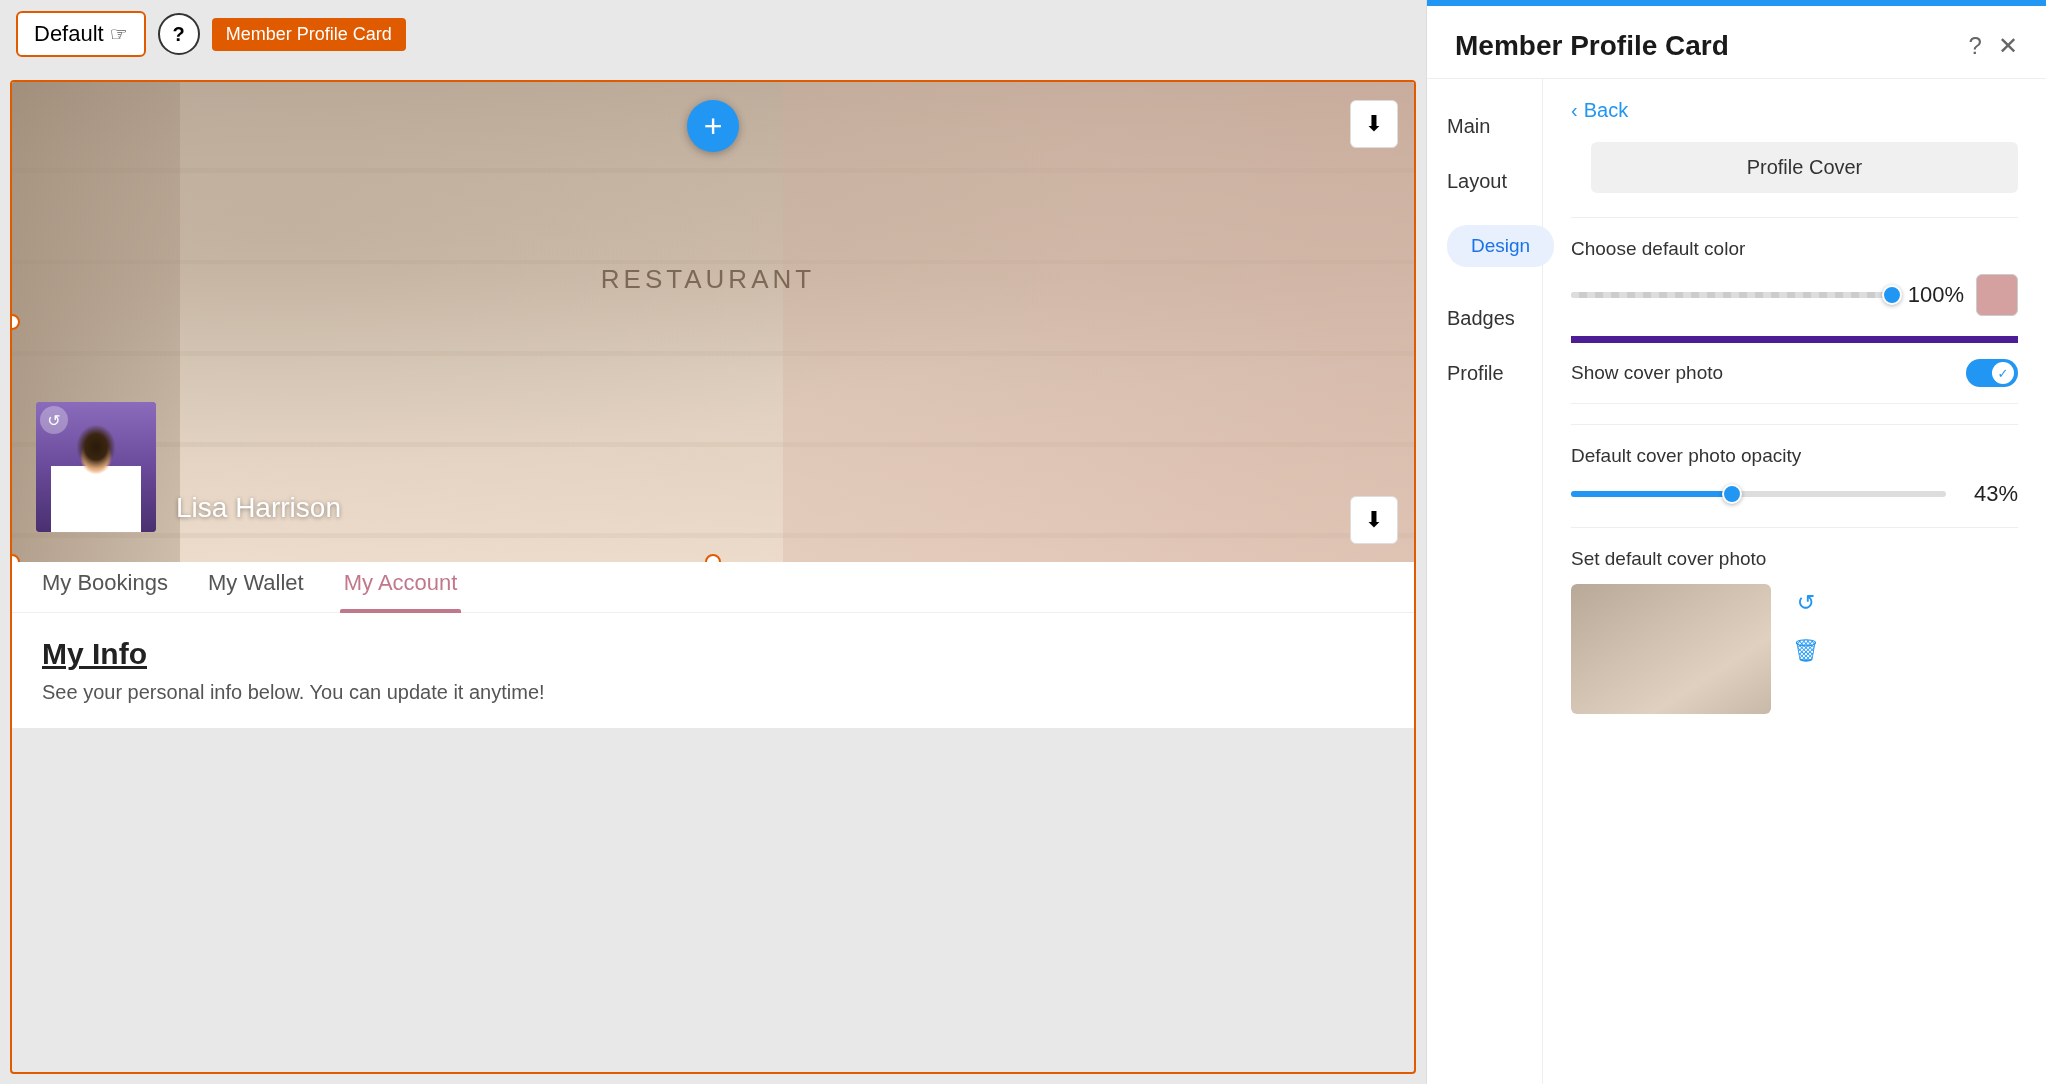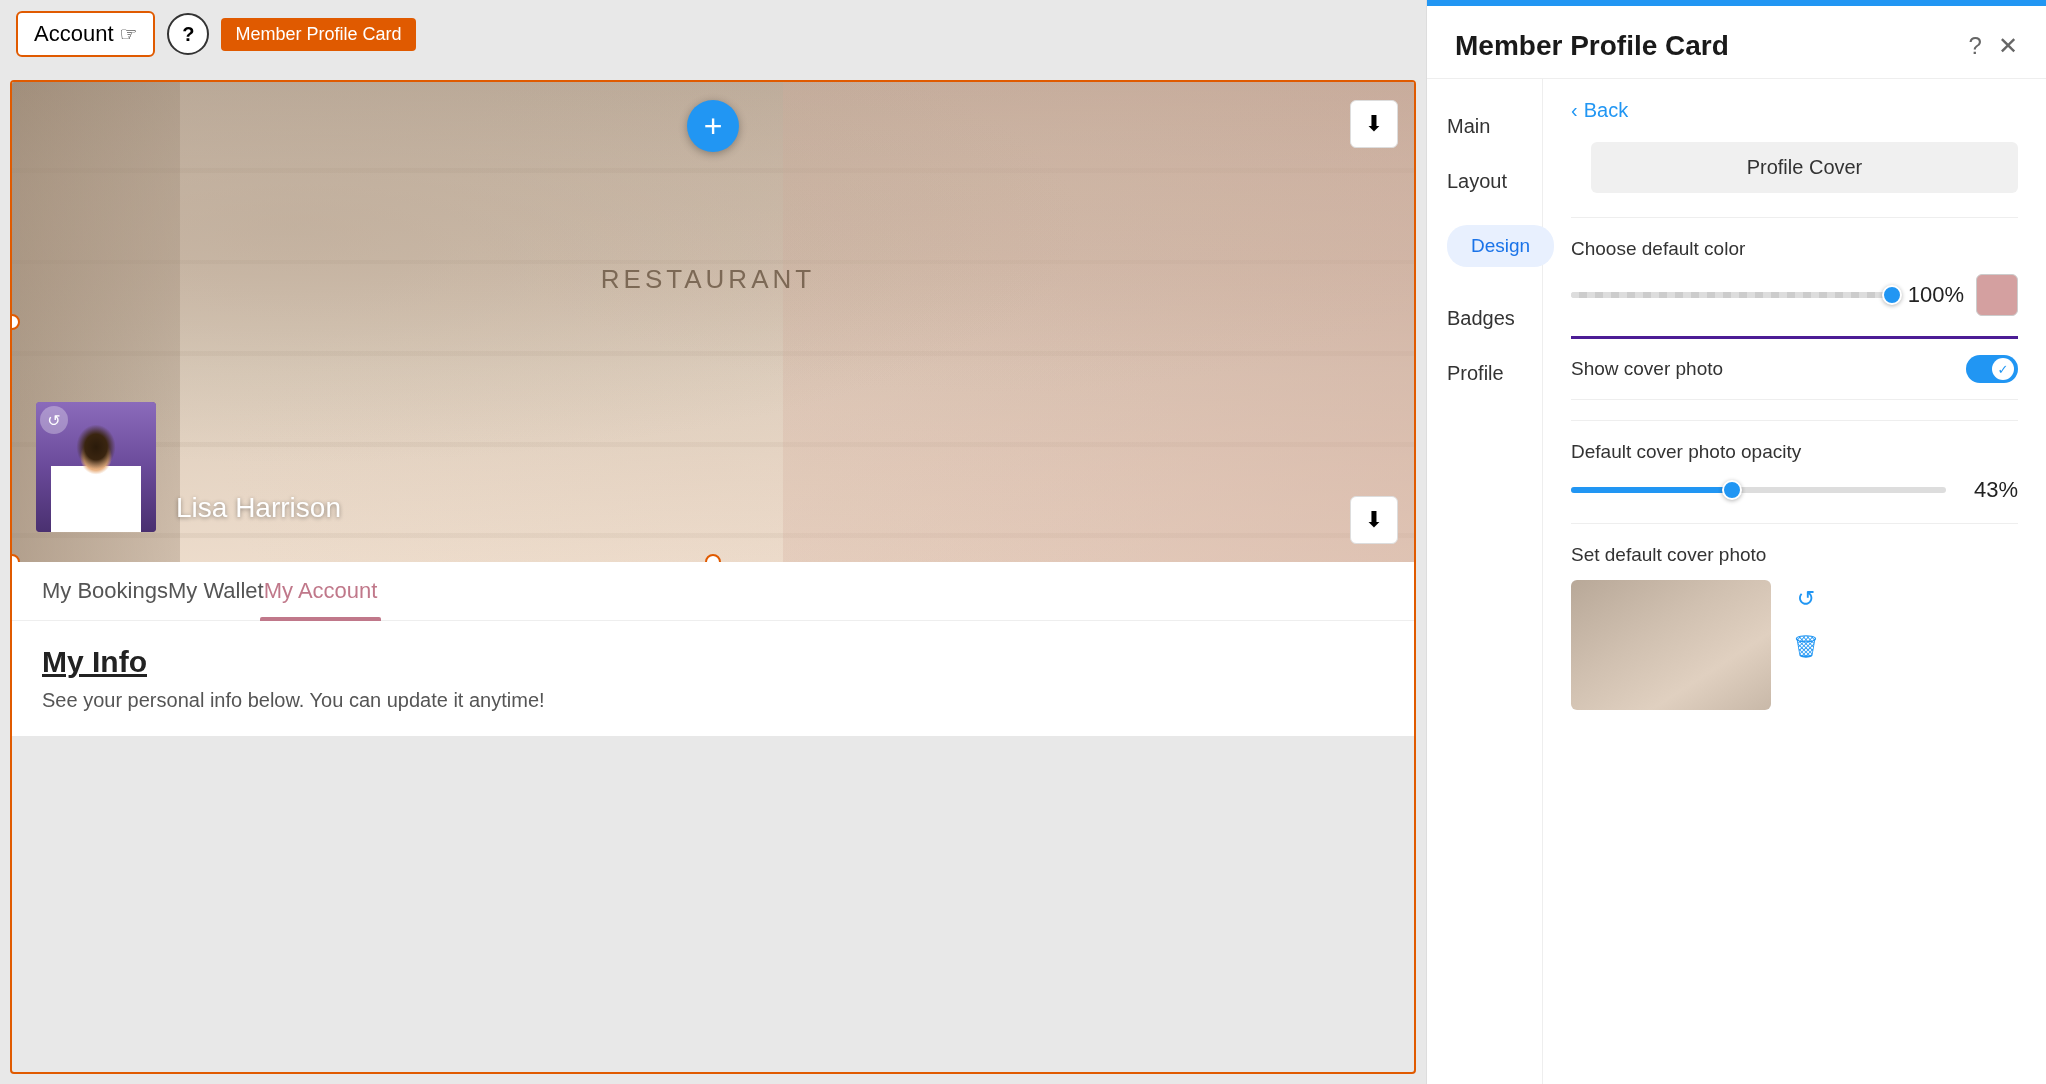--- a/index.html
+++ b/index.html
@@ -295,21 +295,22 @@
 
     
     .profile-body {
       background: white;
       padding: 0;
     }
 
     
     .tabs-row {
       display: flex;
-      padding: 16px 30px 0;
+      gap: 40px;
+      padding: 8px 30px 0;
       border-bottom: 1px solid #eee;
     }
 
     .tab-item {
       padding-bottom: 16px;
       font-size: 22px;
       color: #555;
       cursor: pointer;
       position: relative;
     }
@@ -521,21 +522,21 @@
       background: #d4a0a0;
       border: 1px solid #ccc;
     }
 
     
     .toggle-row {
       display: flex;
       align-items: center;
       justify-content: space-between;
       padding: 16px 0;
-      border-top: 3px solid #4c1d95;
+      border-top: 7px solid #4c1d95;
       border-bottom: 1px solid #eee;
       margin-bottom: 20px;
     }
 
     .toggle-label {
       font-size: 19px;
       color: #333;
     }
 
     .toggle {
@@ -663,21 +664,21 @@
       font-size: 20px;
     }
   </style>
 </head>
 <body>
 
 <div class="canvas-area">
 
   <div class="top-toolbar">
     <button class="settings-btn">
-      <span>Account</span>
+      <span>Default</span>
       <span class="cursor-hand">☞</span>
     </button>
     <button class="help-btn">
       <span>?</span>
     </button>
     <div class="member-profile-badge">
       <span>Member Profile Card</span>
     </div>
   </div>
 

